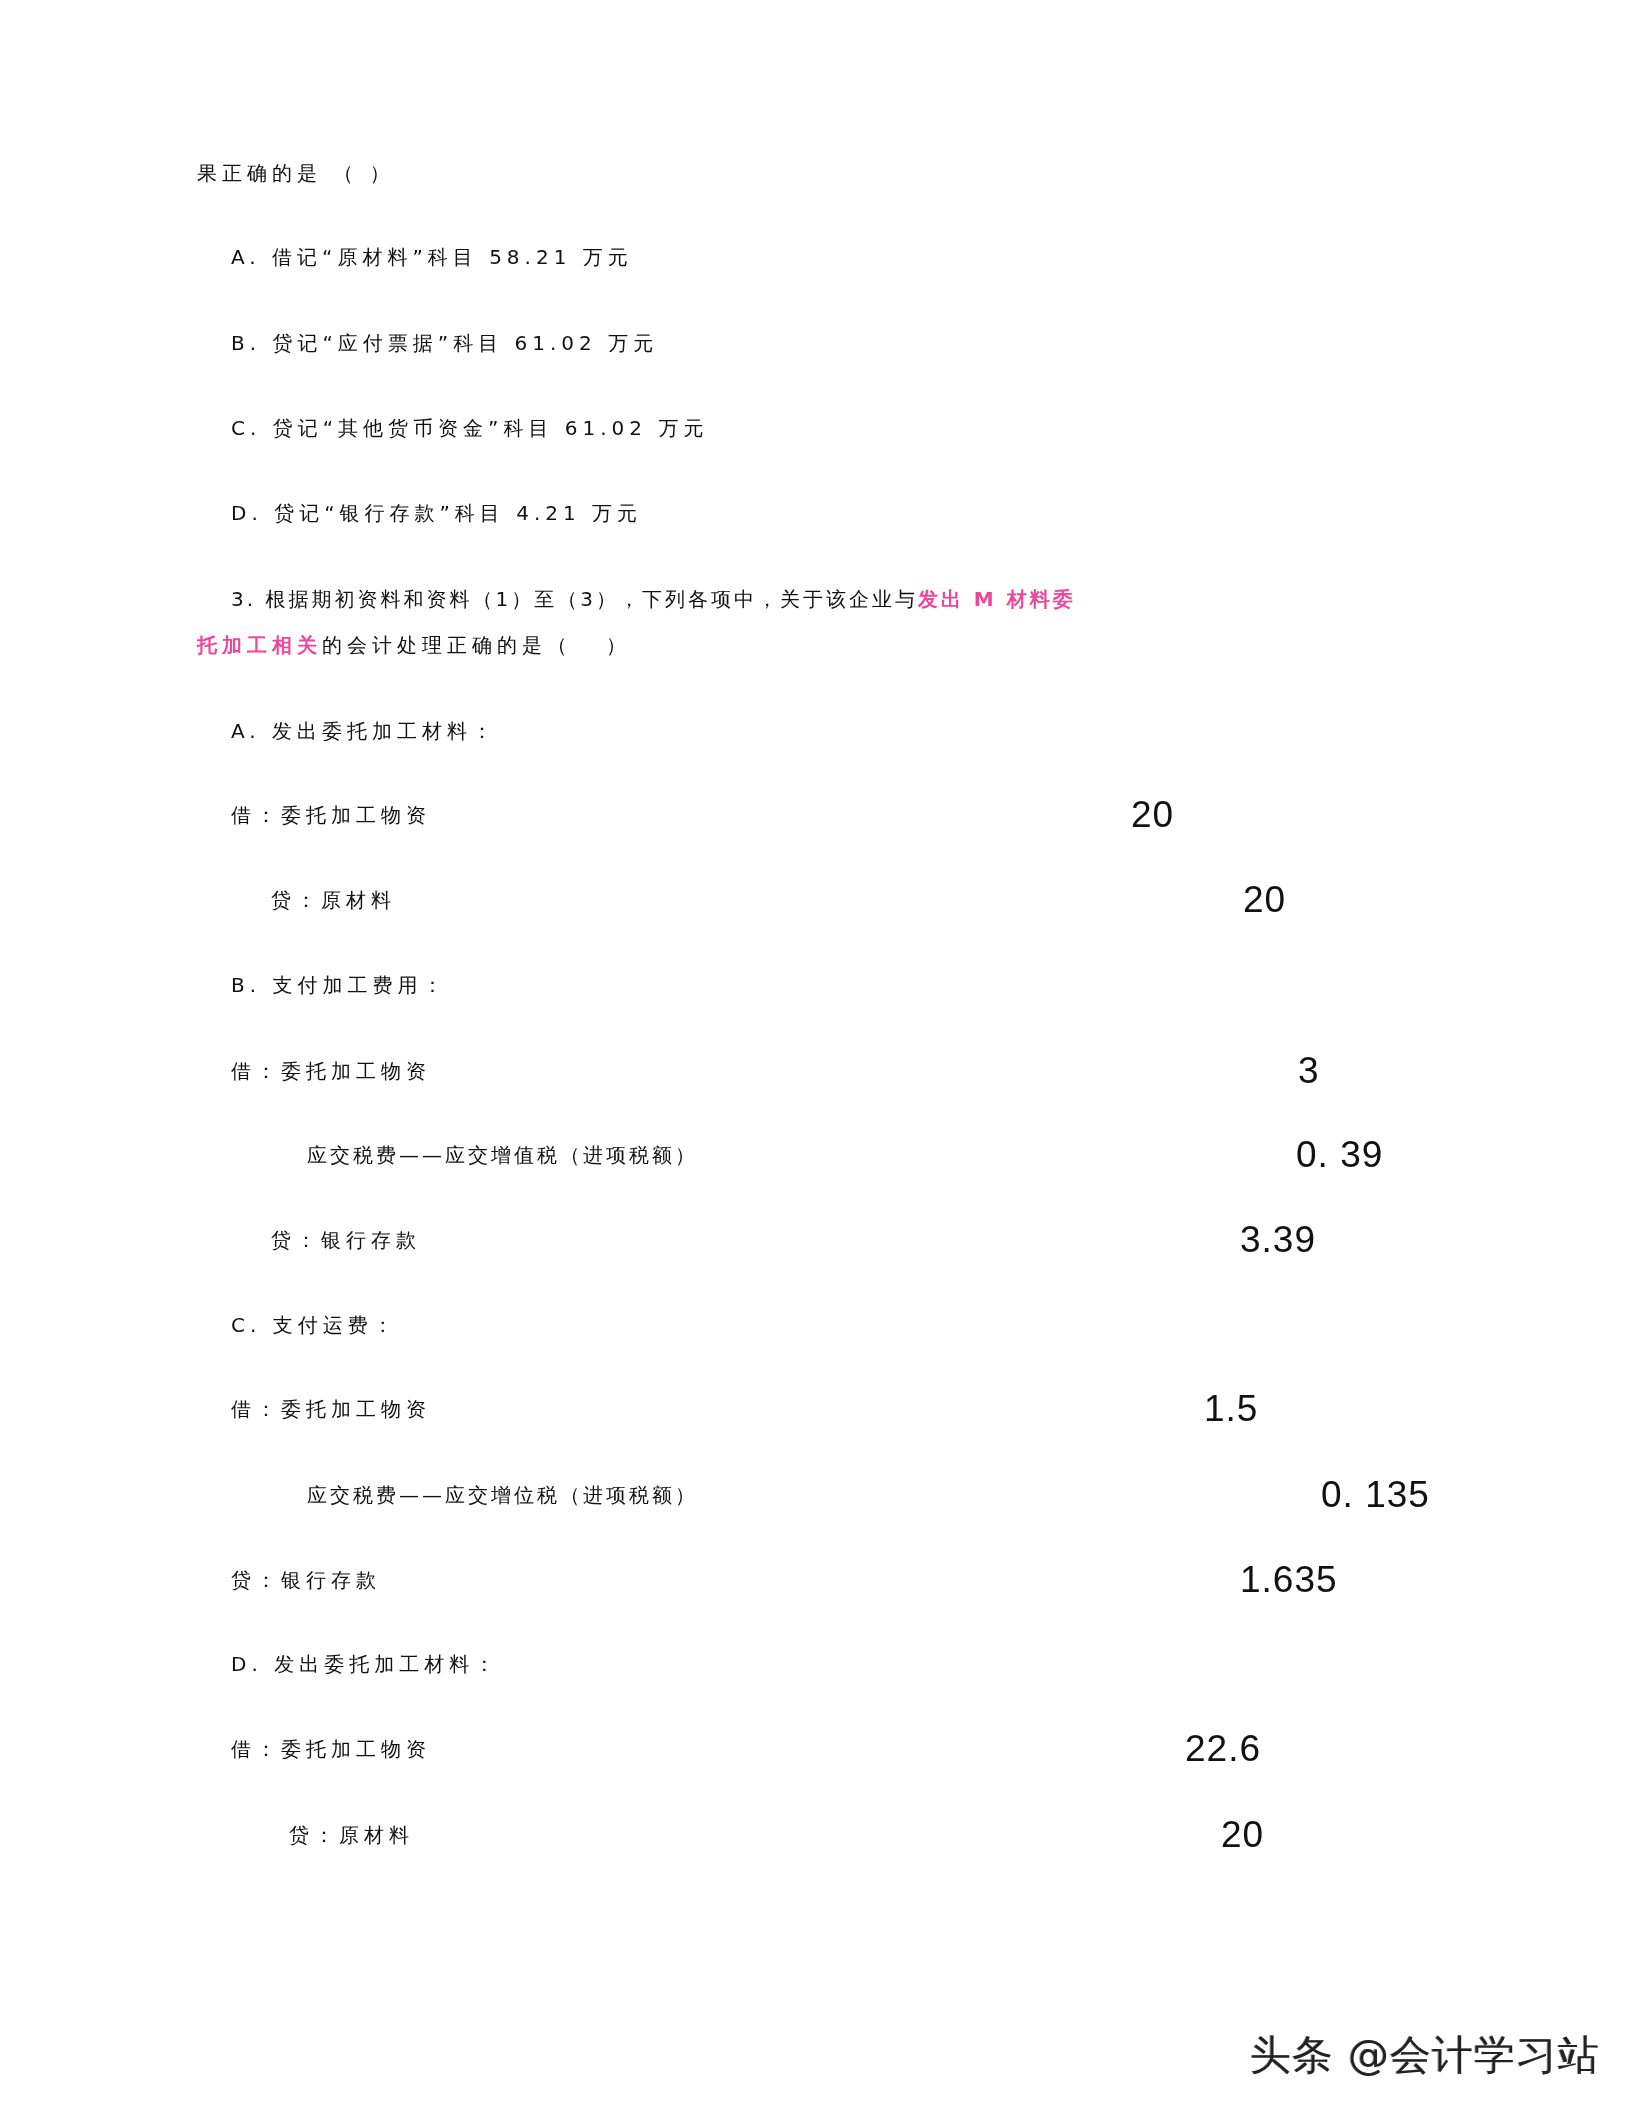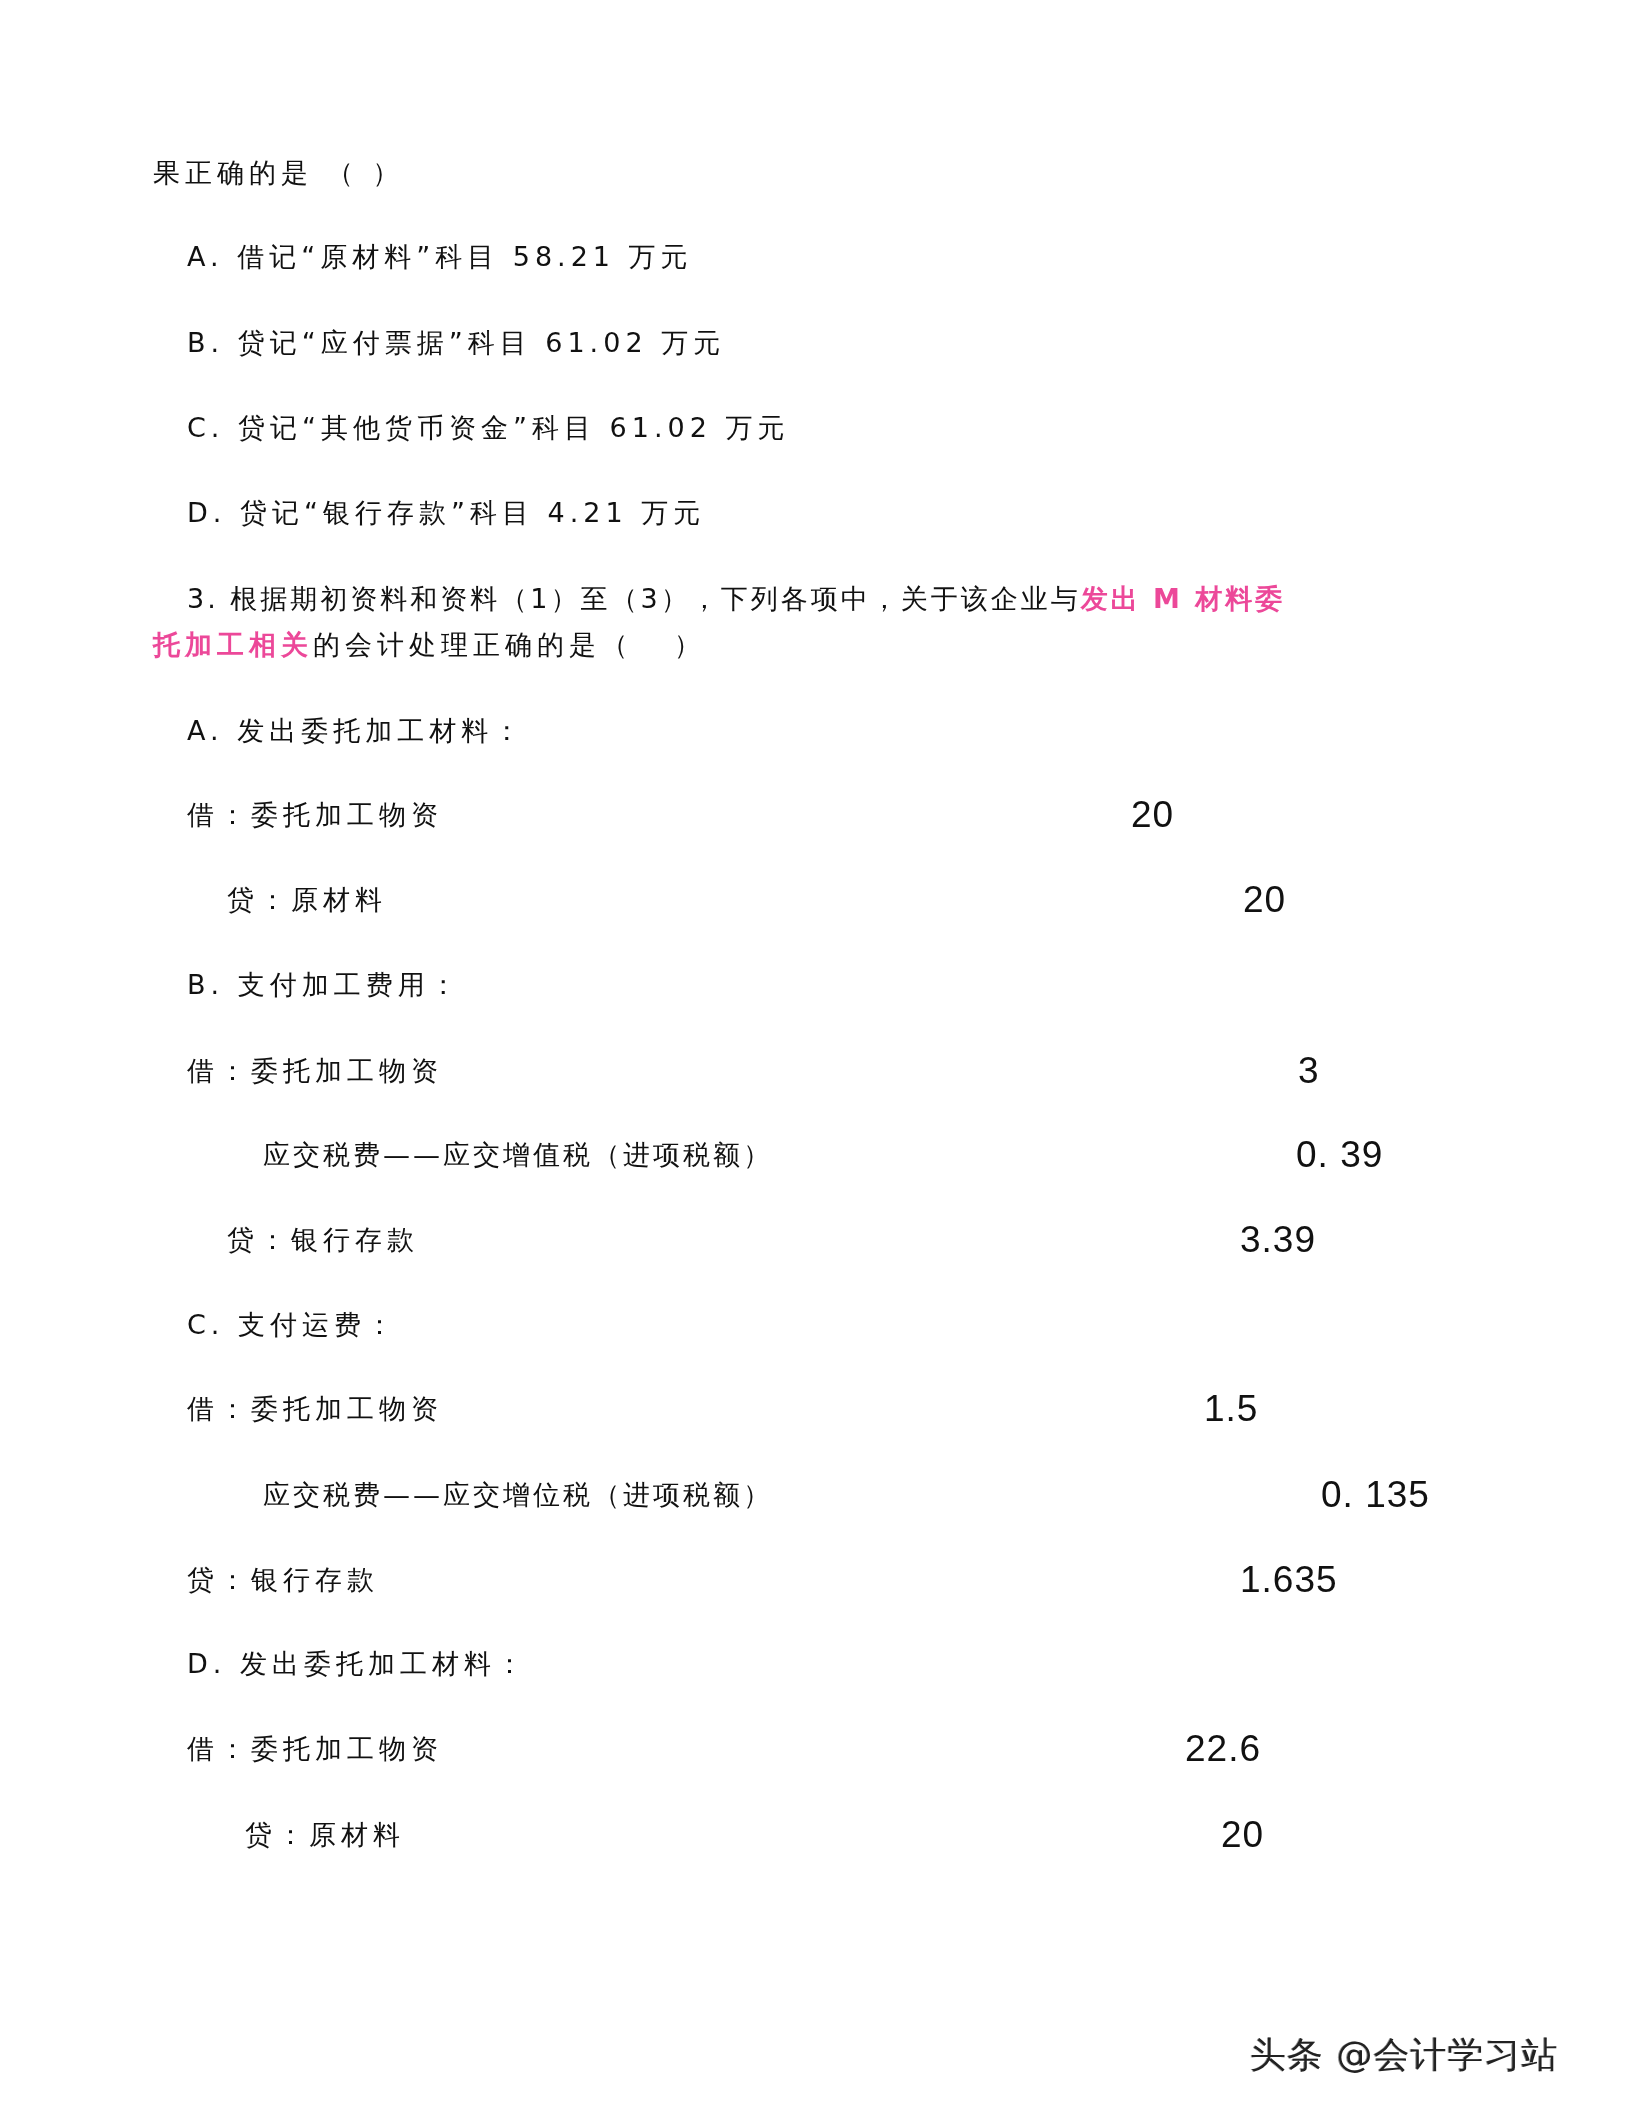--- a/index.html
+++ b/index.html
@@ -1,23 +1,23 @@
 <!DOCTYPE html>
 <html><head>
 <meta charset="utf-8">
 <style>
   html, body { margin: 0; padding: 0; background: #ffffff; }
   body { width: 1632px; height: 2112px; position: relative; overflow: hidden;
          font-family: "DejaVu Sans", "Liberation Sans", sans-serif; color: #111111; }
-  .ln { position: absolute; white-space: pre; font-size: 27px; line-height: 40px;
-        letter-spacing: 5px; transform: translateY(-20px); }
+  .ln { position: absolute; white-space: pre; font-size: 20px; line-height: 40px;
+        letter-spacing: 5px; transform: translateY(-20px); margin-left: 44px; }
   .num { position: absolute; white-space: pre; font-size: 37px; line-height: 40px;
          font-family: "Liberation Sans", sans-serif; transform: translateY(-20px); letter-spacing: 1px; }
   .hl { color: #ec4899; font-weight: bold; }
-  .wm { position: absolute; white-space: pre; font-size: 36px; line-height: 44px;
+  .wm { position: absolute; white-space: pre; font-size: 41px; line-height: 44px;
         color: #222; letter-spacing: 1px; transform: translateY(-22px);
         text-shadow: 1px 1px 0 #fff, -1px 0 0 #999; font-family: "DejaVu Sans", sans-serif; }
 </style>
 </head>
 <body>
 
 <div class="ln" style="left:153px; top:173px;">果正确的是 （ ）</div>
 
 <div class="ln" style="left:187px; top:257px;"><span>A.</span> <span>借记“原材料”科目 58.21 万元</span></div>
 <div class="ln" style="left:187px; top:343px;"><span>B.</span> <span>贷记“应付票据”科目 61.02 万元</span></div>

